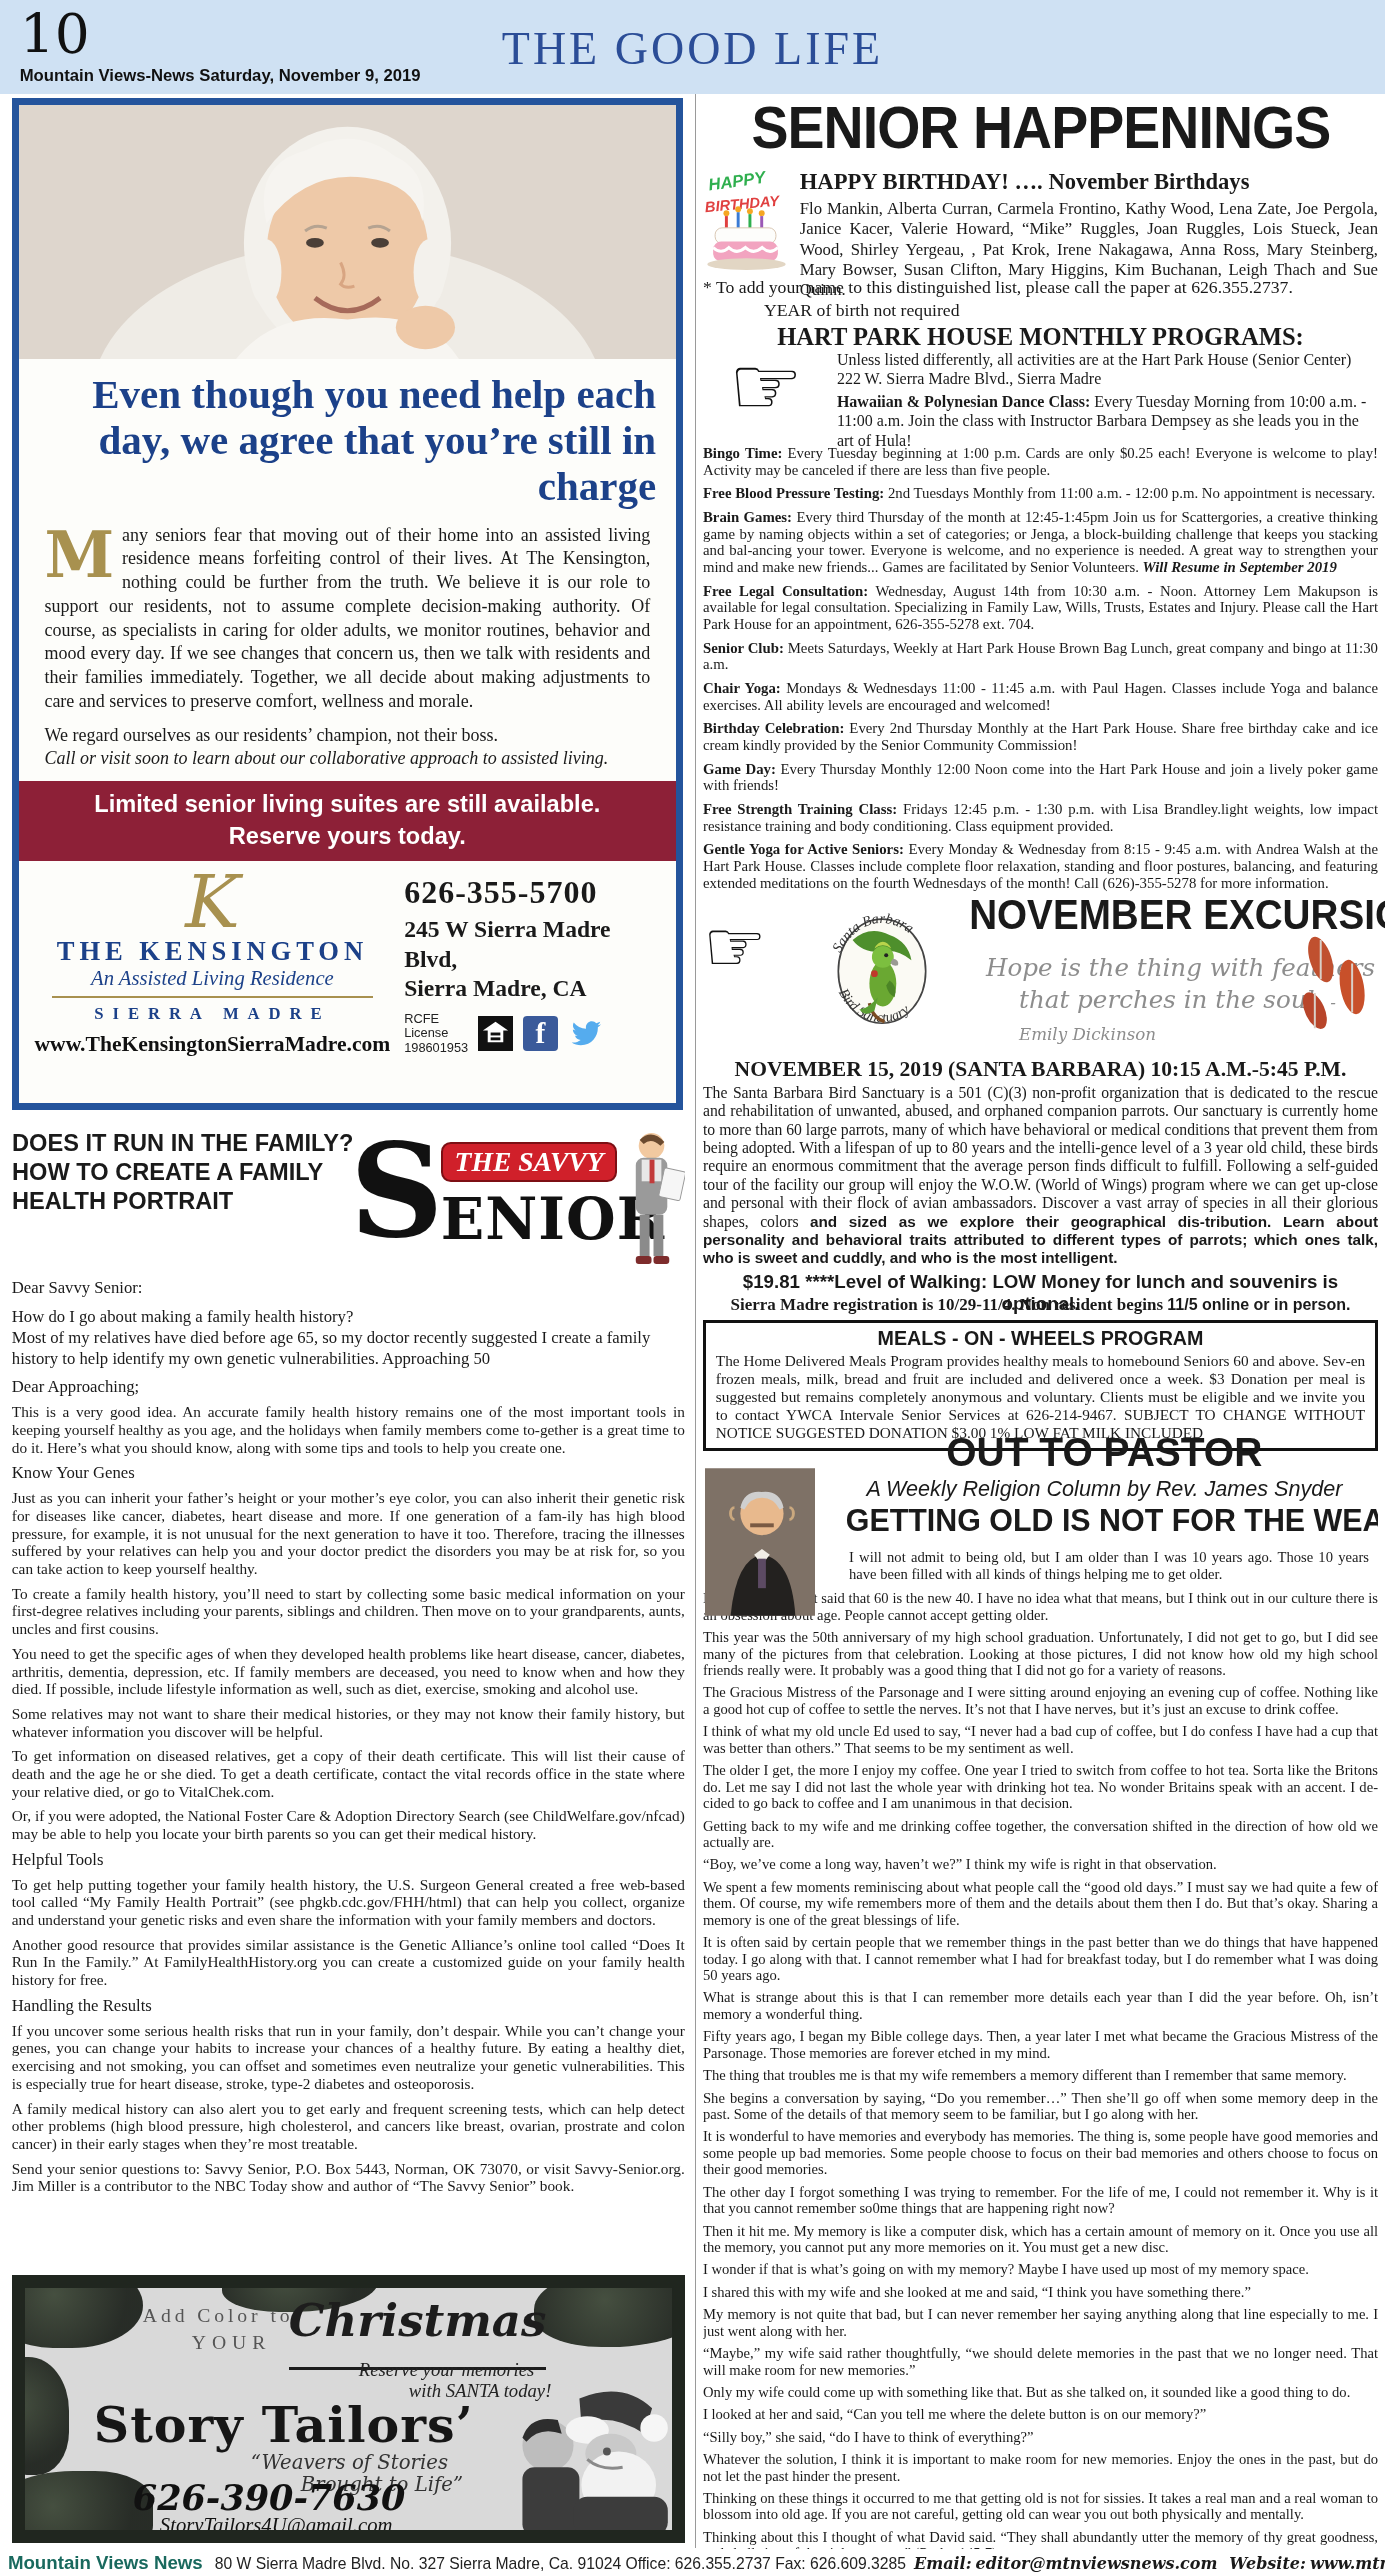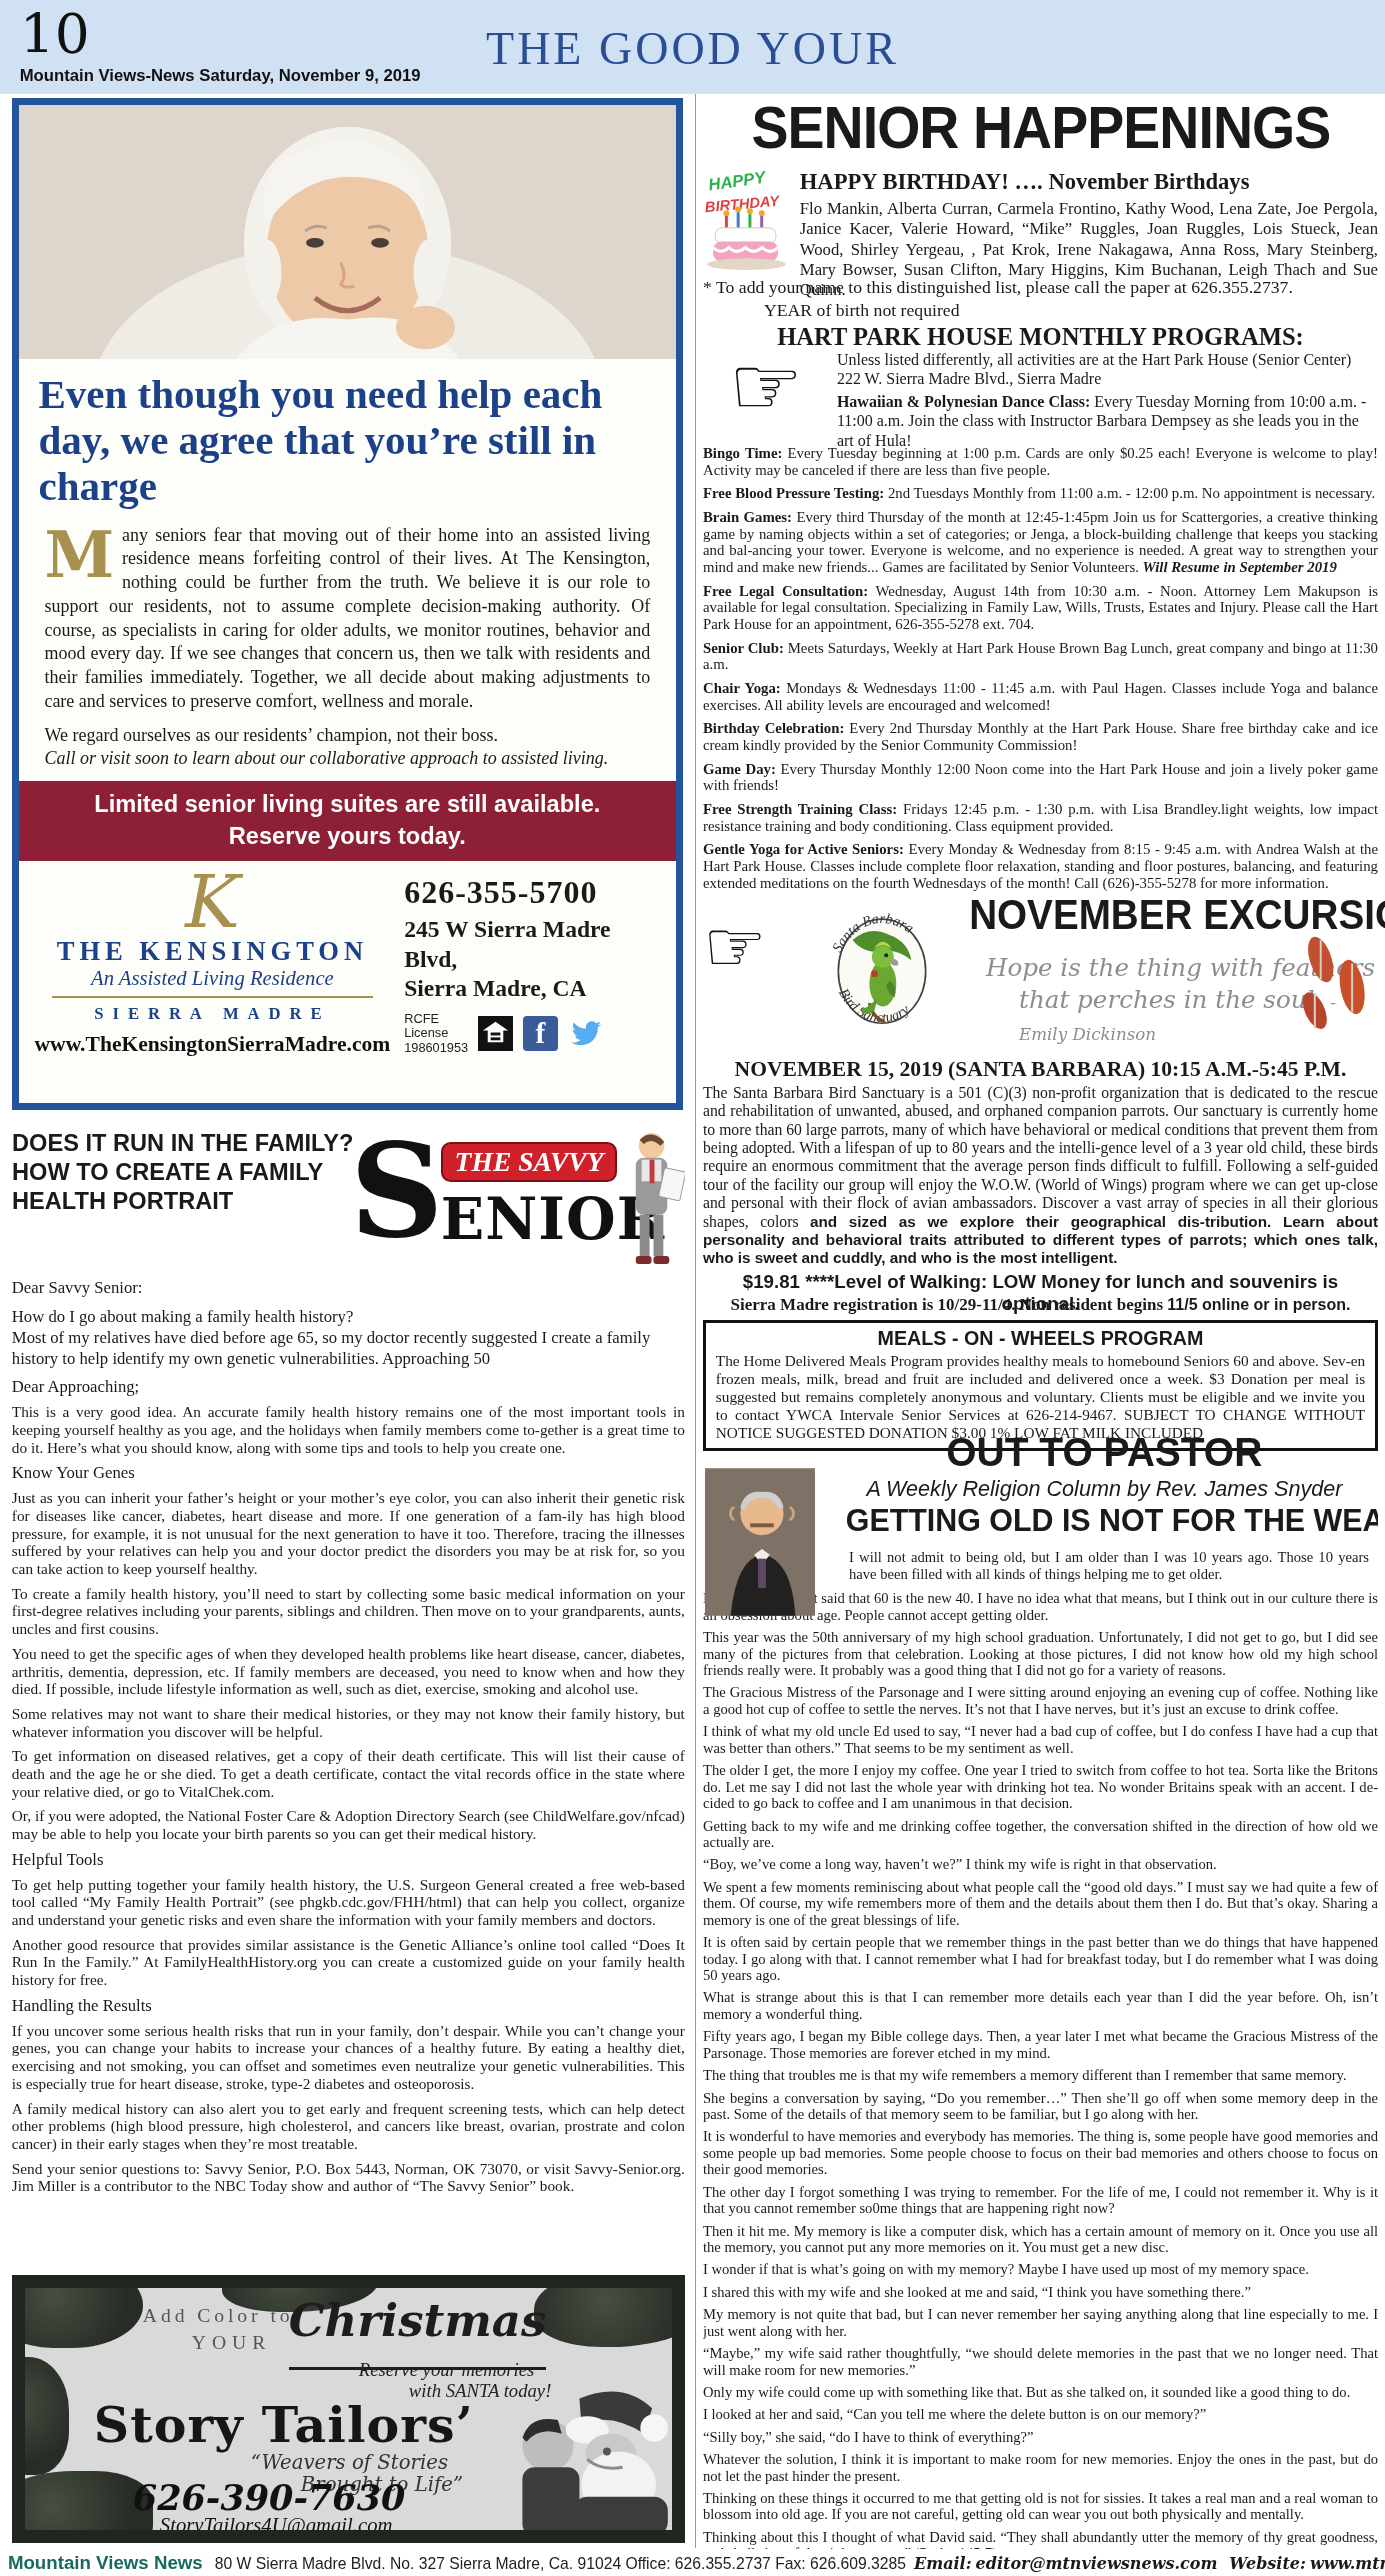--- a/index.html
+++ b/index.html
@@ -10,21 +10,21 @@
   .page-num{position:absolute;left:19.7px;top:2px;font-size:55px;font-family:"DejaVu Serif",serif;color:#111;}
   .paper-date{position:absolute;left:19.7px;bottom:7.9px;font-family:"Liberation Sans",sans-serif;
               font-weight:bold;font-size:16.7px;color:#111;}
   .page-title{position:absolute;left:0;top:21.6px;width:1385px;text-align:center;color:#2b4d97;
               font-size:46px;letter-spacing:3px;font-family:"Liberation Serif",serif;}
   .col-divider{position:absolute;left:695px;top:94px;width:1px;height:2454px;background:#9a9a9a;}
   
   .kens{position:absolute;left:11.8px;top:98px;width:671px;height:1012px;border:7.9px solid #24549c;
         background:#fdfdfa;box-sizing:border-box;overflow:hidden;}
   .kens-photo{width:100%;height:254px;display:block;}
-  .kens-head{margin:11.8px 19.7px 3.9px;text-align:left;color:#1c4189;font-weight:bold;
+  .kens-head{margin:11.8px 19.7px 3.9px;text-align:right;color:#1c4189;font-weight:bold;
              font-size:41px;line-height:1.13;}
   .kens-body{margin:13.8px 25.6px 0;font-size:18px;line-height:1.32;text-align:justify;}
   .dropcap{float:left;font-size:63px;line-height:0.85;color:#a8914f;font-weight:bold;
            padding:5.9px 7.9px 0 0;font-family:"DejaVu Serif",serif;}
   .kens-champ{margin:11.8px 25.6px 0;font-size:18px;}
   .kens-cta{margin:2px 25.6px 0;font-size:18px;font-style:italic;}
   .kens-banner{margin-top:11.8px;background:#8d2037;color:#fff;font-family:"Liberation Sans",sans-serif;
                font-weight:bold;font-size:23.6px;line-height:1.35;text-align:center;padding:7.9px 0;}
   .kens-logo-row{display:flex;padding:7.9px 15.7px 0 15.7px;gap:13.8px;}
   .kens-logo{flex:1.15;text-align:center;}
@@ -147,21 +147,21 @@
   .foot-mid{font-family:"Liberation Sans",sans-serif;font-size:15.7px;color:#222;}
   .foot-ital{font-style:italic;font-weight:bold;font-family:"DejaVu Serif",serif;}
 </style>
 </head>
 <body>
 
 <div class="canvas">
 
   <div class="masthead">
     <div class="page-num">10</div>
-    <div class="page-title">THE GOOD YOUR</div>
+    <div class="page-title">THE GOOD LIFE</div>
     <div class="paper-date">Mountain Views-News  Saturday, November 9, 2019</div>
   </div>
   <div class="col-divider"></div>
 
   <div class="kens">
     <svg class="kens-photo" viewBox="0 0 666 258" preserveAspectRatio="none">
       <rect width="666" height="258" fill="#d6cec6"></rect>
       <rect width="666" height="258" fill="#e6ded4" opacity="0.5"></rect>
       <ellipse cx="333" cy="300" rx="260" ry="160" fill="#efece6"></ellipse>
       <ellipse cx="333" cy="140" rx="105" ry="118" fill="#f3f1ec"></ellipse>

